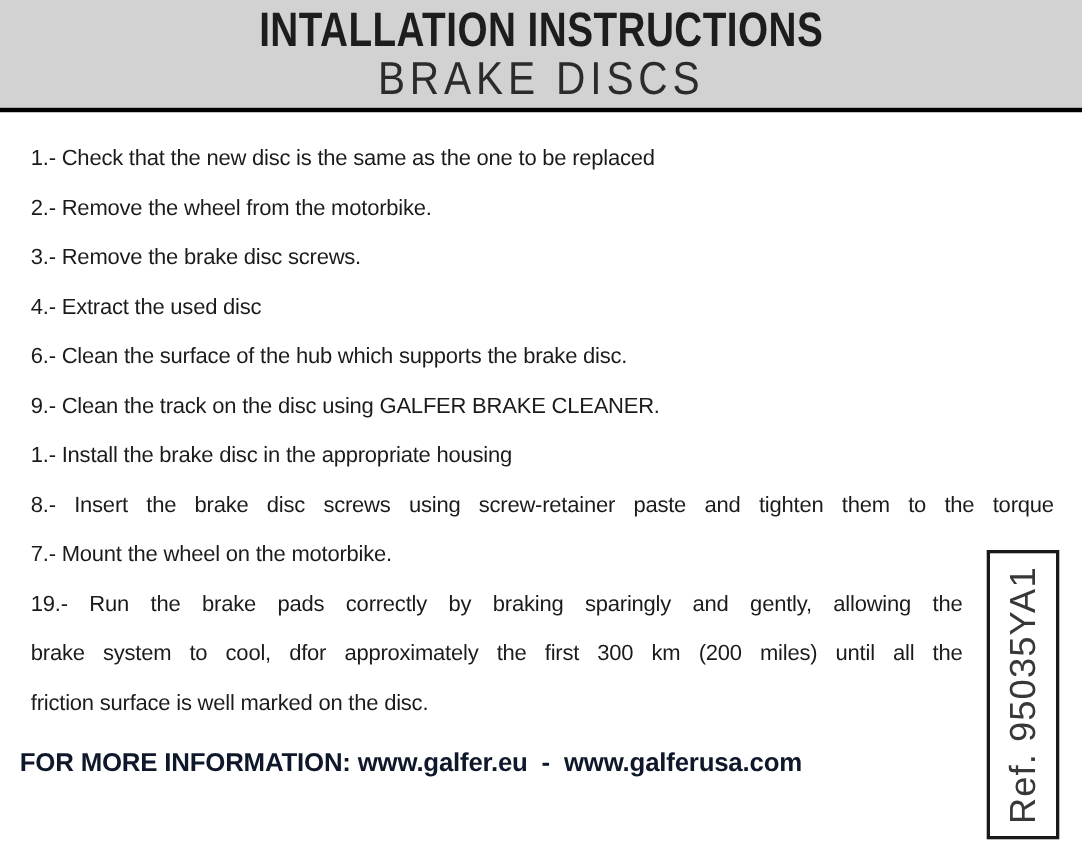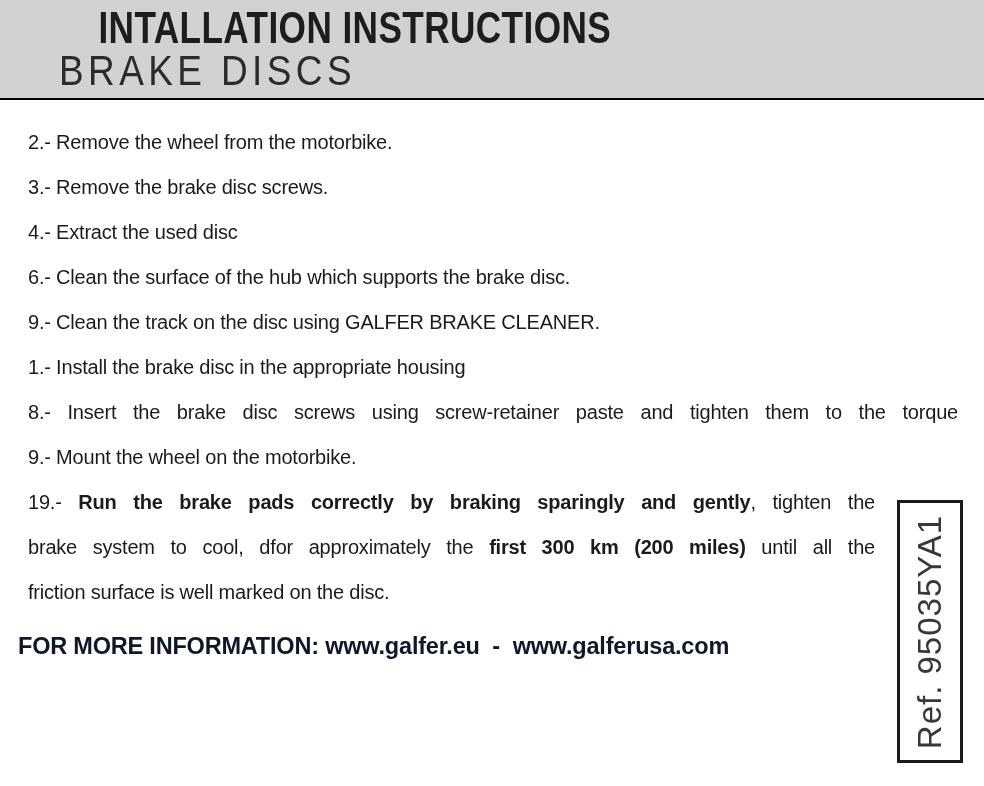--- a/index.html
+++ b/index.html
@@ -12,21 +12,22 @@
     position:relative;
     width:984px;height:786px;
     background:#fff;
     font-family:"Liberation Sans","DejaVu Sans",sans-serif;
     color:var(--text);
     overflow:hidden;
   }
   .header{
     height:98px;
     background:var(--header-bg);
-    border-bottom:2px solid #000000;
+    border-bottom:4px solid #000000;
+    text-align:center;
     overflow:hidden;
   }
   .title{
     margin:6px 0 0 0;
     font-size:44px;
     font-weight:bold;
     line-height:44px;
     letter-spacing:0.5px;
     color:#1d1d1d;
     transform:scaleX(0.80);
@@ -52,21 +53,21 @@
   .step{
     line-height:45px;
     white-space:nowrap;
   }
   .jline{
     line-height:45px;
     text-align:justify;
     text-align-last:justify;
   }
   .narrow{ width:847px; }
-  .b{ font-weight:bold; }
+  .b{ font-weight:normal; }
   .footer{
     margin-top:9px;
     margin-left:-10px;
     font-weight:bold;
     font-size:23.5px;
     line-height:45px;
     letter-spacing:-0.2px;
     white-space:pre;
     color:#0f172a;
   }
@@ -92,32 +93,33 @@
 <body>
 
 <div class="page">
 
   <div class="header">
     <div class="title">INTALLATION INSTRUCTIONS</div>
     <div class="subtitle">BRAKE DISCS</div>
   </div>
 
   <div class="body">
+    <div class="step">1.- Check that the new disc is the same as the one to be replaced</div>
     <div class="step">2.- Remove the wheel from the motorbike.</div>
     <div class="step">3.- Remove the brake disc screws.</div>
     <div class="step">4.- Extract the used disc</div>
     <div class="step">6.- Clean the surface of the hub which supports the brake disc.</div>
     <div class="step">9.- Clean the track on the disc using GALFER BRAKE CLEANER.</div>
     <div class="step">1.- Install the brake disc in the appropriate housing</div>
 
     <div class="jline">8.- Insert the brake disc screws using screw-retainer paste and tighten them to the torque</div>
 
-    <div class="step">9.- Mount the wheel on the motorbike.</div>
+    <div class="step">7.- Mount the wheel on the motorbike.</div>
 
-    <div class="jline narrow"><span>19.- </span><span class="b">Run the brake pads correctly by braking sparingly and gently</span><span>, tighten the</span></div>
+    <div class="jline narrow"><span>19.- </span><span class="b">Run the brake pads correctly by braking sparingly and gently</span><span>, allowing the</span></div>
     <div class="jline narrow"><span>brake system to cool, dfor approximately the </span><span class="b">first 300 km (200 miles)</span><span> until all the</span></div>
     <div class="step">friction surface is well marked on the disc.</div>
 
     <div class="footer">FOR MORE INFORMATION: www.galfer.eu  -  www.galferusa.com</div>
   </div>
 
   <div class="ref-box">
     <div class="ref-text">Ref. 95035YA1</div>
   </div>
 

